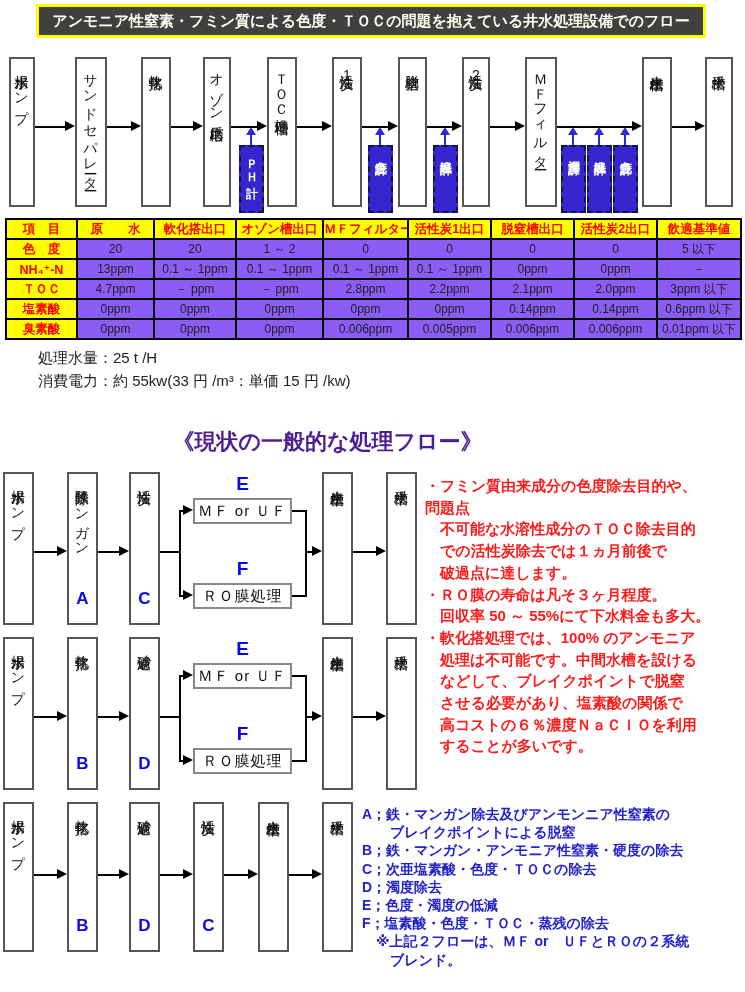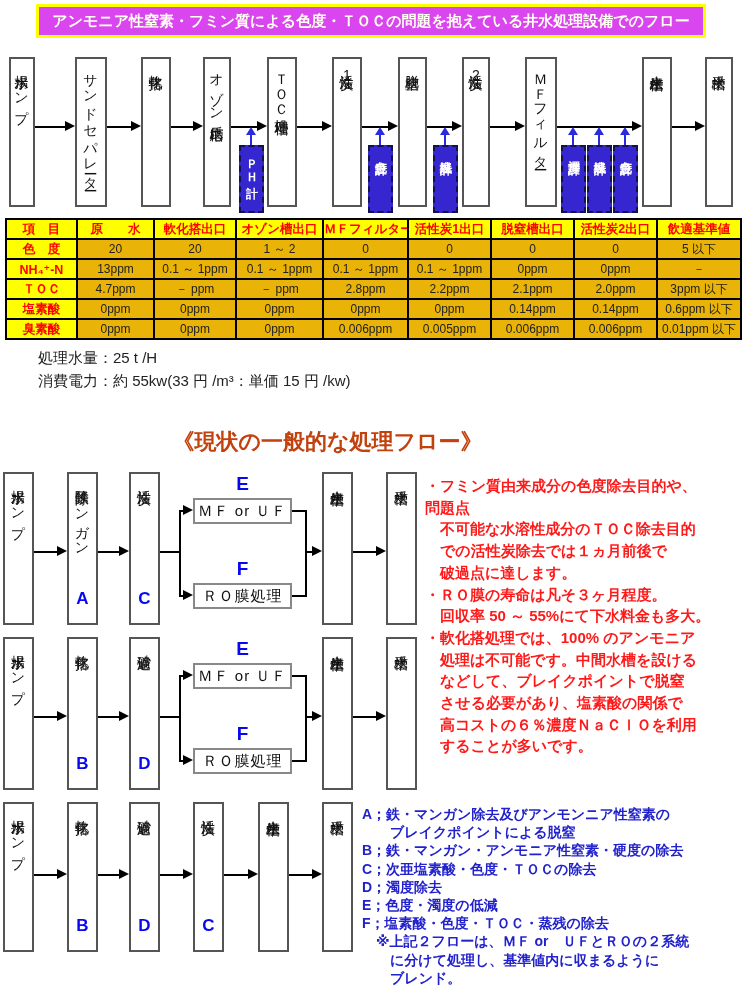--- a/index.html
+++ b/index.html
@@ -1,20 +1,20 @@
 <!DOCTYPE html>
 <html><head>
 <meta charset="utf-8">
 <style>
   *{margin:0;padding:0;box-sizing:border-box}
   html,body{background:#fff}
   body{font-family:"Liberation Sans","DejaVu Sans",sans-serif}
   .page{position:relative;width:745px;height:992px;background:#fff;overflow:hidden}
 
-  .banner{position:absolute;left:36px;top:4px;width:670px;height:34px;background:#d946ef;
+  .banner{position:absolute;left:36px;top:4px;width:670px;height:34px;background:#404040;
           border:3px solid #ffff00;color:#fffff2;font-weight:bold;font-size:15px;
           text-align:center;line-height:27px;white-space:nowrap}
 
   .vbox{position:absolute;background:#fff;border:2px solid #555;display:flex;justify-content:center}
   .vtext{writing-mode:vertical-rl;text-orientation:upright;font-size:14px;letter-spacing:1px;
          padding-top:5px;color:#111}
   .letter{position:absolute;bottom:14px;left:0;width:100%;text-align:center;color:#0808f0;
           font-weight:bold;font-size:17px;writing-mode:horizontal-tb}
 
   .harrow{position:absolute;height:2px;background:#000}
@@ -24,30 +24,30 @@
   .vline{position:absolute;width:2px;background:#000}
 
   .meter{position:absolute;width:25px;height:68px;background:#3526cf;border:2px dashed #12124d;
          display:flex;justify-content:center}
   .meter .vtext{color:#fff;font-weight:bold;font-size:12px;padding-top:4px;letter-spacing:1px}
   .mstem{position:absolute;width:2px;background:#2a2ae0}
   .mstem::before{content:"";position:absolute;top:-7px;left:-4px;width:0;height:0;
                  border-bottom:8px solid #2a2ae0;border-left:5px solid transparent;border-right:5px solid transparent}
 
   table.qt{position:absolute;left:5px;top:218px;width:735px;border-collapse:collapse;
-           table-layout:fixed;background:#eab308}
+           table-layout:fixed;background:#8b5cf6}
   .qt th,.qt td{border:2px solid #000;height:20px;text-align:center;vertical-align:middle;
                 overflow:hidden;white-space:nowrap;padding:0}
   .qt th{background:#ffff00;color:#f00;font-size:12.5px;font-weight:bold}
   .qt td.lbl{background:#ffff00;color:#f00;font-size:12.5px;font-weight:bold}
   .qt td{font-size:12px;color:#222}
 
   .info{position:absolute;left:38px;top:346px;font-size:15px;color:#222;line-height:23px}
   .stitle{position:absolute;left:0;top:427px;width:655px;text-align:center;font-size:22px;
-          font-weight:bold;color:#c2410c}
+          font-weight:bold;color:#4c1d95}
 
   .hbox{position:absolute;background:#fff;border:2px solid #888;display:flex;align-items:center;
         justify-content:center;font-size:15px;letter-spacing:1px;color:#111;white-space:nowrap}
   .elabel{position:absolute;text-align:center;color:#0808f0;font-weight:bold;font-size:19px}
 
   .prob{position:absolute;left:425px;top:475px;width:318px;font-size:15px;font-weight:bold;
         color:#ff1a1a;line-height:21.7px}
   .legend{position:absolute;left:362px;top:805px;width:382px;font-size:14px;font-weight:bold;
           color:#2222cc;line-height:18.2px}
 </style>
@@ -333,17 +333,16 @@
 
   <div class="legend">
     <div>A；鉄・マンガン除去及びアンモンニア性窒素の</div>
     <div>　　ブレイクポイントによる脱窒</div>
     <div>B；鉄・マンガン・アンモニア性窒素・硬度の除去</div>
     <div>C；次亜塩素酸・色度・ＴＯＣの除去</div>
     <div>D；濁度除去</div>
     <div>E；色度・濁度の低減</div>
     <div>F；塩素酸・色度・ＴＯＣ・蒸残の除去</div>
     <div>　※上記２フローは、ＭＦ or　ＵＦとＲＯの２系統</div>
-    <div>　　に分けて処理し、基準値内に収まるように</div>
     <div>　　ブレンド。</div>
   </div>
 
 </div>
 
 </body></html>

